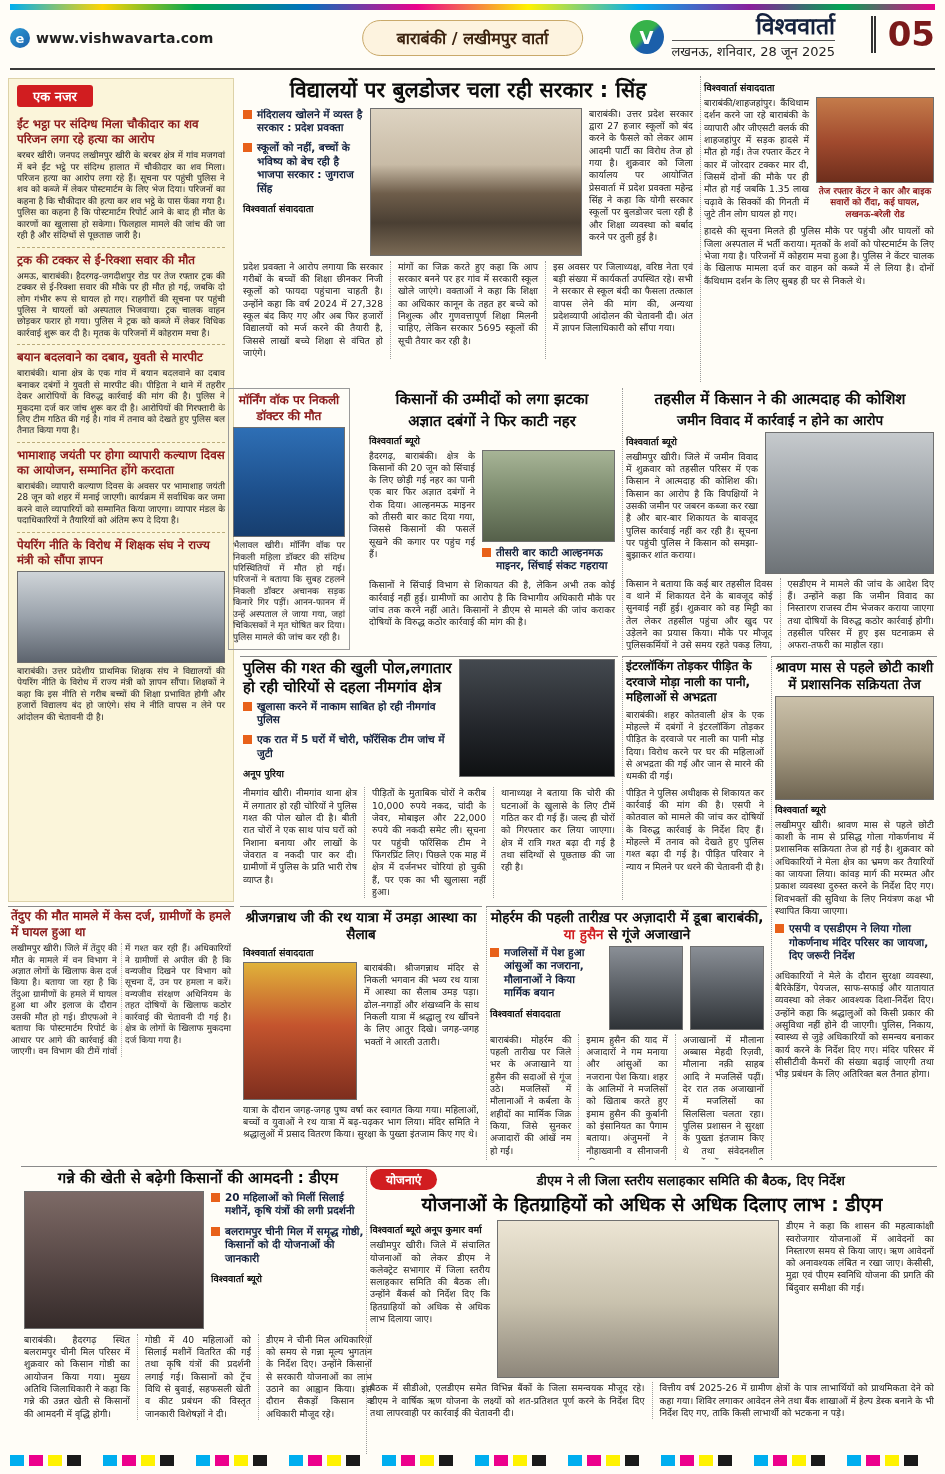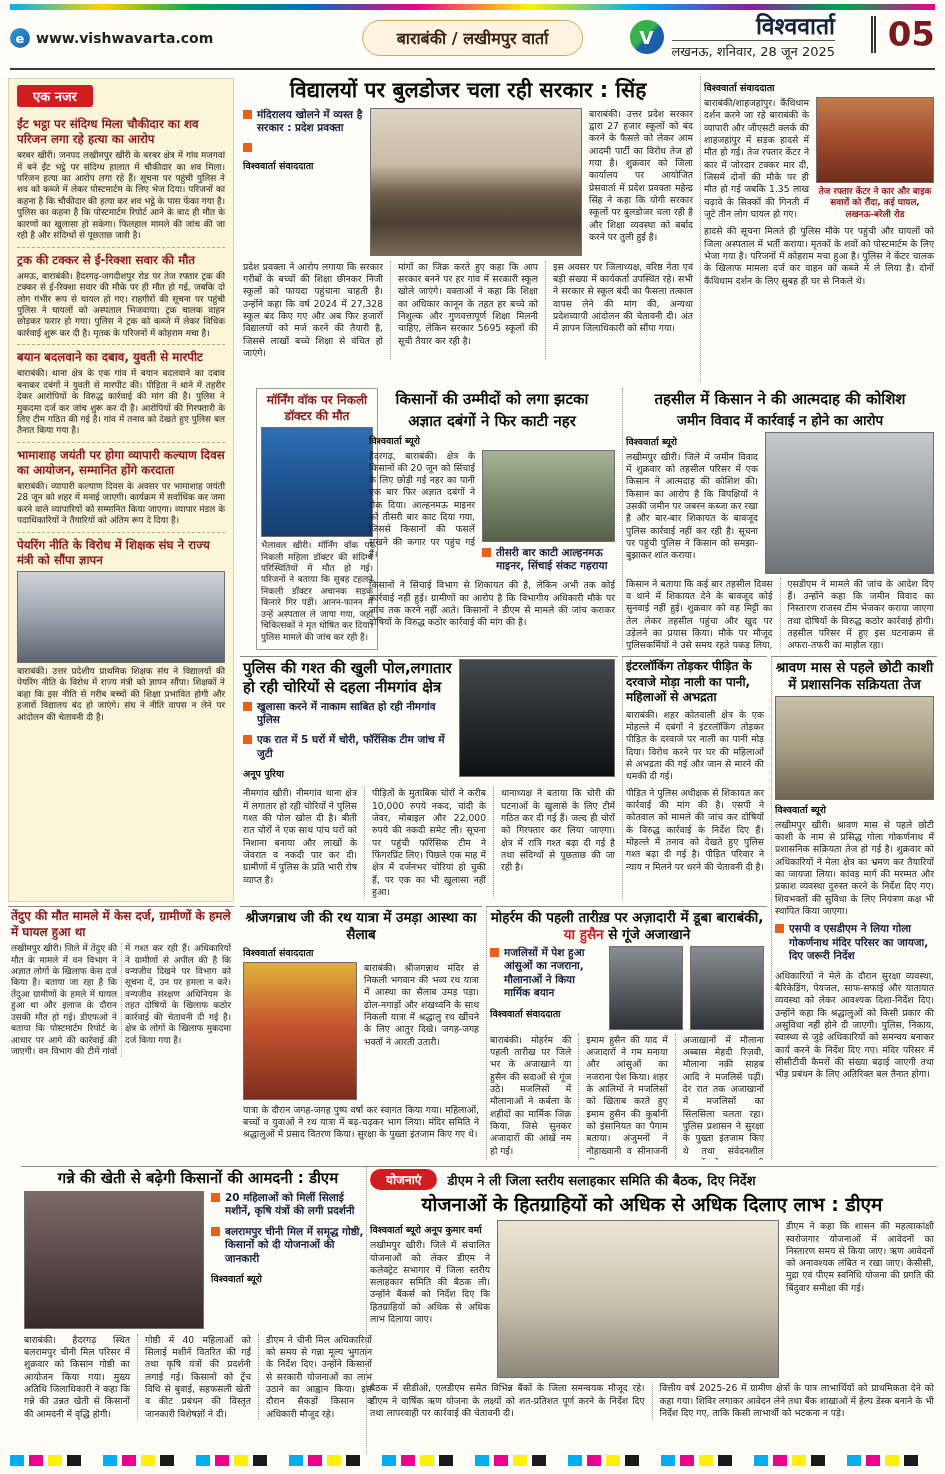--- a/index.html
+++ b/index.html
@@ -59,21 +59,21 @@
   
   .sidebar{position:absolute;left:8px;top:78px;width:226px;height:824px;background:#fbf5da;border:1px solid #ddd2a8;padding:6px 8px;overflow:hidden}
   .side-head{display:inline-block;background:#d11d20;color:#fff;font-weight:bold;font-size:13px;padding:2px 16px;border-radius:3px;margin-bottom:5px}
   .side-art{padding:5px 0;border-bottom:1px dashed #b9ab7a}
   .side-title{font-size:11.8px;font-weight:bold;color:#8b1a1a;line-height:1.28;margin-bottom:3px}
   .side-body{font-size:8.8px;line-height:1.3;text-align:justify;color:#222}
   .twocol{column-count:2;column-gap:8px;column-rule:1px dotted #aaa}
   
   .yj-kicker{display:flex;align-items:center;gap:10px;margin-bottom:3px}
   .yj-tag{background:#d11d20;color:#fff;font-weight:bold;font-size:12px;padding:2px 16px;border-radius:12px}
-  .yj-kick{flex:1;text-align:left;font-size:13px;font-weight:bold;color:#111}
+  .yj-kick{flex:1;text-align:center;font-size:13px;font-weight:bold;color:#111}
 </style>
 </head>
 <body>
 
 <div class="page">
 
   <div class="strip-top"></div>
 
   <header class="masthead">
     <div class="mh-left">
@@ -128,20 +128,21 @@
   <section class="art" style="left:240px;top:76px;width:456px;height:306px">
     <h1 class="h-xl">विद्यालयों पर बुलडोजर चला रही सरकार : सिंह</h1>
     <div class="row">
       <div style="width:120px">
         <div class="bullet">
           <span class="bsq"></span>
           <span>मंदिरालय खोलने में व्यस्त है सरकार : प्रदेश प्रवक्ता</span>
         </div>
         <div class="bullet">
           <span class="bsq"></span>
+          <span>स्कूलों को नहीं, बच्चों के भविष्य को बेच रही है भाजपा सरकार : जुगराज सिंह</span>
         </div>
         <div class="byline-row">
             <span>विश्ववार्ता संवाददाता</span>
           </div>
       </div>
       <div class="photo ph-press" style="width:212px;height:148px"></div>
       <div class="body-txt" style="flex:1">बाराबंकी। उत्तर प्रदेश सरकार द्वारा 27 हजार स्कूलों को बंद करने के फैसले को लेकर आम आदमी पार्टी का विरोध तेज हो गया है। शुक्रवार को जिला कार्यालय पर आयोजित प्रेसवार्ता में प्रदेश प्रवक्ता महेन्द्र सिंह ने कहा कि योगी सरकार स्कूलों पर बुलडोजर चला रही है और शिक्षा व्यवस्था को बर्बाद करने पर तुली हुई है।</div>
     </div>
     <div class="row" style="margin-top:5px">
       <div class="body-txt" style="flex:1">प्रदेश प्रवक्ता ने आरोप लगाया कि सरकार गरीबों के बच्चों की शिक्षा छीनकर निजी स्कूलों को फायदा पहुंचाना चाहती है। उन्होंने कहा कि वर्ष 2024 में 27,328 स्कूल बंद किए गए और अब फिर हजारों विद्यालयों को मर्ज करने की तैयारी है, जिससे लाखों बच्चे शिक्षा से वंचित हो जाएंगे।</div>
@@ -157,21 +158,21 @@
     <div class="row">
       <div class="body-txt" style="width:105px">बाराबंकी/शाहजहांपुर। कैंथिधाम दर्शन करने जा रहे बाराबंकी के व्यापारी और जीएसटी क्लर्क की शाहजहांपुर में सड़क हादसे में मौत हो गई। तेज रफ्तार केंटर ने कार में जोरदार टक्कर मार दी, जिसमें दोनों की मौके पर ही मौत हो गई जबकि 1.35 लाख चढ़ावे के सिक्कों की गिनती में जुटे तीन लोग घायल हो गए।</div>
       <div style="flex:1">
         <div class="photo ph-accident" style="width:100%;height:86px"></div>
         <div class="caption">तेज रफ्तार केंटर ने कार और बाइक सवारों को रौंदा, कई घायल, लखनऊ-बरेली रोड</div>
       </div>
     </div>
     <div class="body-txt" style="margin-top:5px">हादसे की सूचना मिलते ही पुलिस मौके पर पहुंची और घायलों को जिला अस्पताल में भर्ती कराया। मृतकों के शवों को पोस्टमार्टम के लिए भेजा गया है। परिजनों में कोहराम मचा हुआ है। पुलिस ने केंटर चालक के खिलाफ मामला दर्ज कर वाहन को कब्जे में ले लिया है। दोनों कैंथिधाम दर्शन के लिए सुबह ही घर से निकले थे।</div>
   </section>
 
-  <section class="art" style="left:256px;top:388px;width:122px;height:262px;border:1px solid #9a9a9a;padding:4px">
+  <section class="art" style="left:228px;top:388px;width:122px;height:262px;border:1px solid #9a9a9a;padding:4px">
     <h3 class="h-sm maroon center">मॉर्निंग वॉक पर निकली डॉक्टर की मौत</h3>
     <div class="photo ph-poster" style="width:100%;height:110px;margin:3px 0"></div>
     <div class="side-body">भैलावल खीरी। मॉर्निंग वॉक पर निकली महिला डॉक्टर की संदिग्ध परिस्थितियों में मौत हो गई। परिजनों ने बताया कि सुबह टहलने निकली डॉक्टर अचानक सड़क किनारे गिर पड़ीं। आनन-फानन में उन्हें अस्पताल ले जाया गया, जहां चिकित्सकों ने मृत घोषित कर दिया। पुलिस मामले की जांच कर रही है।</div>
   </section>
 
   <section class="art" style="left:366px;top:388px;width:252px;height:262px">
     <h2 class="h-lg center">किसानों की उम्मीदों को लगा झटका</h2>
     <h2 class="h-lg center">अज्ञात दबंगों ने फिर काटी नहर</h2>
     <div class="byline-row">
         <span>विश्ववार्ता ब्यूरो</span>

